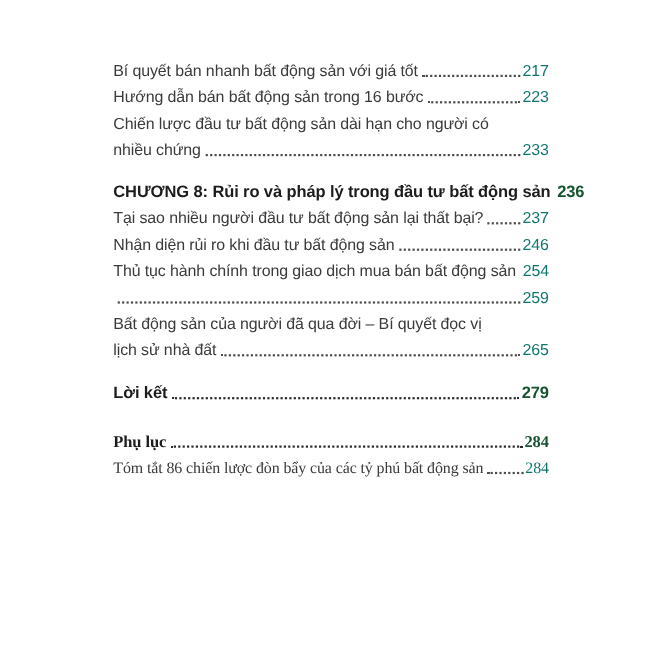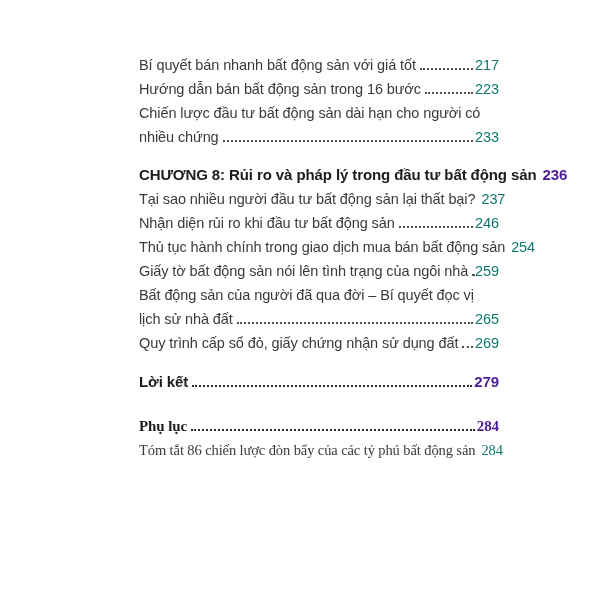--- a/index.html
+++ b/index.html
@@ -27,21 +27,20 @@
 
   .toc-row {
     display: flex;
     align-items: flex-end;
     height: 24px;
     font-size: 14.5px;
     line-height: 24px;
     color: #3a3a3a;
     letter-spacing: -0.1px;
     white-space: nowrap;
-    margin-left: 36px;
   }
   .toc-row.bold {
     font-weight: bold;
     color: #1c1c1c;
     font-size: 15px;
   }
   .toc-title {
     flex: 0 0 auto;
     line-height: 24px;
   }
@@ -57,21 +56,21 @@
   }
   .toc-row.bold .leader.dotted {
     border-bottom-color: #2a2a2a;
   }
   .toc-page {
     flex: 0 0 auto;
     line-height: 24px;
     text-align: right;
     color: #0f766e;
   }
-  .toc-row.bold .toc-page { color: #4c1d95; }
+  .toc-row.bold .toc-page { color: #14532d; }
 </style>
 </head>
 <body>
 
 <div class="page">
   <div class="toc">
       <div class="toc-section">
         <div class="toc-row">
           <span class="toc-title">Bí quyết bán nhanh bất động sản với giá tốt</span>
           <span class="leader dotted"></span>
@@ -106,36 +105,30 @@
           <span class="toc-title">Nhận diện rủi ro khi đầu tư bất động sản</span>
           <span class="leader dotted"></span>
           <span class="toc-page">246</span>
         </div>
         <div class="toc-row">
           <span class="toc-title">Thủ tục hành chính trong giao dịch mua bán bất động sản</span>
           <span class="leader"></span>
           <span class="toc-page">254</span>
         </div>
         <div class="toc-row">
-          <span class="toc-title">Giấy tờ bất động sản nói lên tình trạng của ngôi nhà</span>
           <span class="leader dotted"></span>
           <span class="toc-page">259</span>
         </div>
         <div class="toc-row">
           <span class="toc-title">Bất động sản của người đã qua đời – Bí quyết đọc vị</span>
         </div>
         <div class="toc-row">
           <span class="toc-title">lịch sử nhà đất</span>
           <span class="leader dotted"></span>
           <span class="toc-page">265</span>
-        </div>
-        <div class="toc-row">
-          <span class="toc-title">Quy trình cấp sổ đỏ, giấy chứng nhận sử dụng đất</span>
-          <span class="leader dotted"></span>
-          <span class="toc-page">269</span>
         </div>
       </div>
       <div class="toc-section">
         <div class="toc-row bold">
           <span class="toc-title">Lời kết</span>
           <span class="leader dotted"></span>
           <span class="toc-page">279</span>
         </div>
       </div>
       <div class="toc-section">

